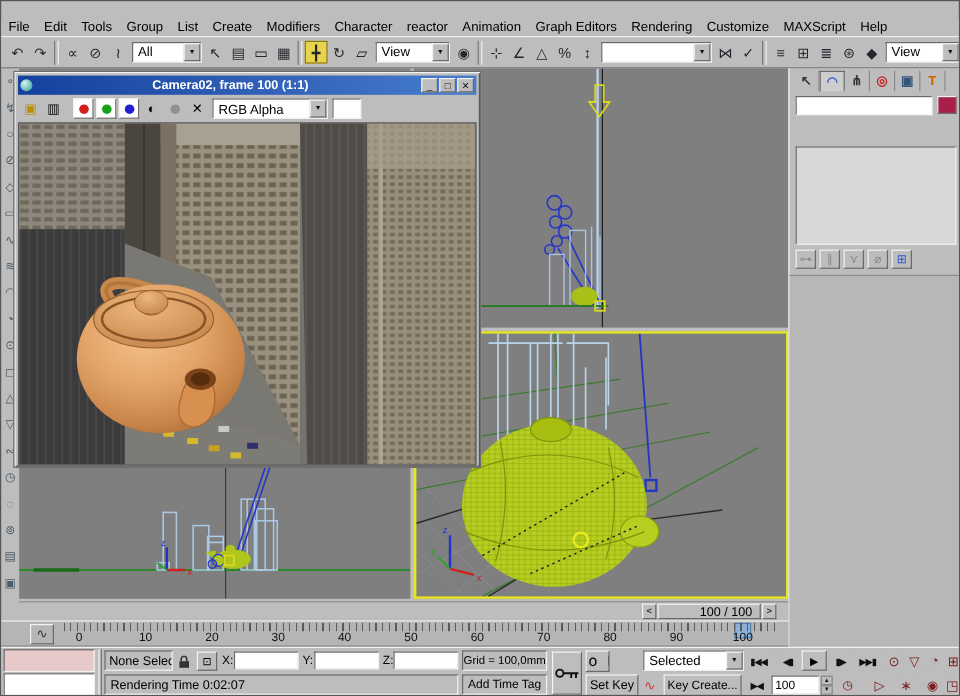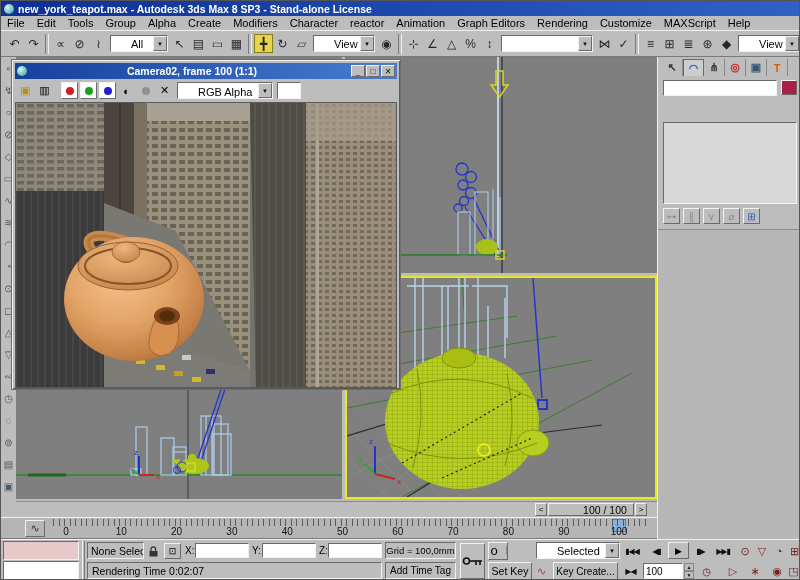--- a/index.html
+++ b/index.html
@@ -17,21 +17,21 @@
   
   .menubar{position:absolute;left:0;top:15px;width:800px;height:14px;display:flex;align-items:center;background:#bdbdbd;}
   .menu-item{padding:0 6px;font-size:11px;line-height:14px;cursor:default;}
   
   .maintoolbar{position:absolute;left:0;top:29px;width:800px;height:27px;display:flex;align-items:center;
     border-top:1px solid #f0f0f0;border-bottom:1px solid #7a7a7a;padding-left:4px;background:#bdbdbd;}
   .tbtn{width:19px;height:19px;display:flex;align-items:center;justify-content:center;font-size:12px;color:#26262e;flex:none;}
   .tbtn.hl{background:#e8d44a;border:1px solid #8a7a20;}
   .tsep{width:4px;height:20px;border-left:1px solid #7a7a7a;border-right:1px solid #f0f0f0;margin:0 2px;flex:none;}
   .combo{display:inline-flex;height:17px;background:#fff;border:1px solid;border-color:#6a6a6a #f2f2f2 #f2f2f2 #6a6a6a;align-items:center;flex:none;margin:0 2px;}
-  .combo .val{flex:1;padding:0 20px;font-size:11px;overflow:hidden;white-space:nowrap;}
+  .combo .val{flex:1;padding:0 4px;font-size:11px;overflow:hidden;white-space:nowrap;}
   .combo .arrow{width:14px;height:15px;background:#bdbdbd;border-top:1px solid #f2f2f2;border-left:1px solid #f2f2f2;border-bottom:1px solid #6a6a6a;border-right:1px solid #6a6a6a;font-size:6px;display:flex;align-items:center;justify-content:center;color:#111;}
   
   .leftstrip{position:absolute;left:0;top:56px;width:15px;height:458px;display:flex;flex-direction:column;align-items:center;}
   .lticon{width:13px;height:22px;font-size:10px;color:#4a5a66;display:flex;align-items:center;justify-content:center;}
   
   .vp{position:absolute;background:#7f7f7f;}
   .vp svg{display:block;}
   #vp-br{border:2px solid #e8e820;}
   
   .cpanel{position:absolute;left:656px;top:56px;width:144px;height:482px;background:#bdbdbd;border-left:1px solid #f0f0f0;}
@@ -74,31 +74,27 @@
   .pb{font-size:8px;color:#111;letter-spacing:-1px;}
   .nav{font-size:11px;color:#7a2020;}
   .spin{display:flex;flex-direction:column;width:10px;height:16px;}
   .spin span{flex:1;font-size:5px;display:flex;align-items:center;justify-content:center;background:#bdbdbd;border:1px solid #888;color:#111;}
 </style>
 </head>
 <body>
 
 <div class="screen">
 
-  <div class="titlebar">
-    <span class="applogo"></span>
-    <span class="titletext">new_york_teapot.max - Autodesk 3ds Max 8 SP3  - Stand-alone License</span>
-  </div>
 
   <div class="menubar">
       <span class="menu-item">File</span>
       <span class="menu-item">Edit</span>
       <span class="menu-item">Tools</span>
       <span class="menu-item">Group</span>
-      <span class="menu-item">Alpha</span>
+      <span class="menu-item">List</span>
       <span class="menu-item">Create</span>
       <span class="menu-item">Modifiers</span>
       <span class="menu-item">Character</span>
       <span class="menu-item">reactor</span>
       <span class="menu-item">Animation</span>
       <span class="menu-item">Graph Editors</span>
       <span class="menu-item">Rendering</span>
       <span class="menu-item">Customize</span>
       <span class="menu-item">MAXScript</span>
       <span class="menu-item">Help</span>

